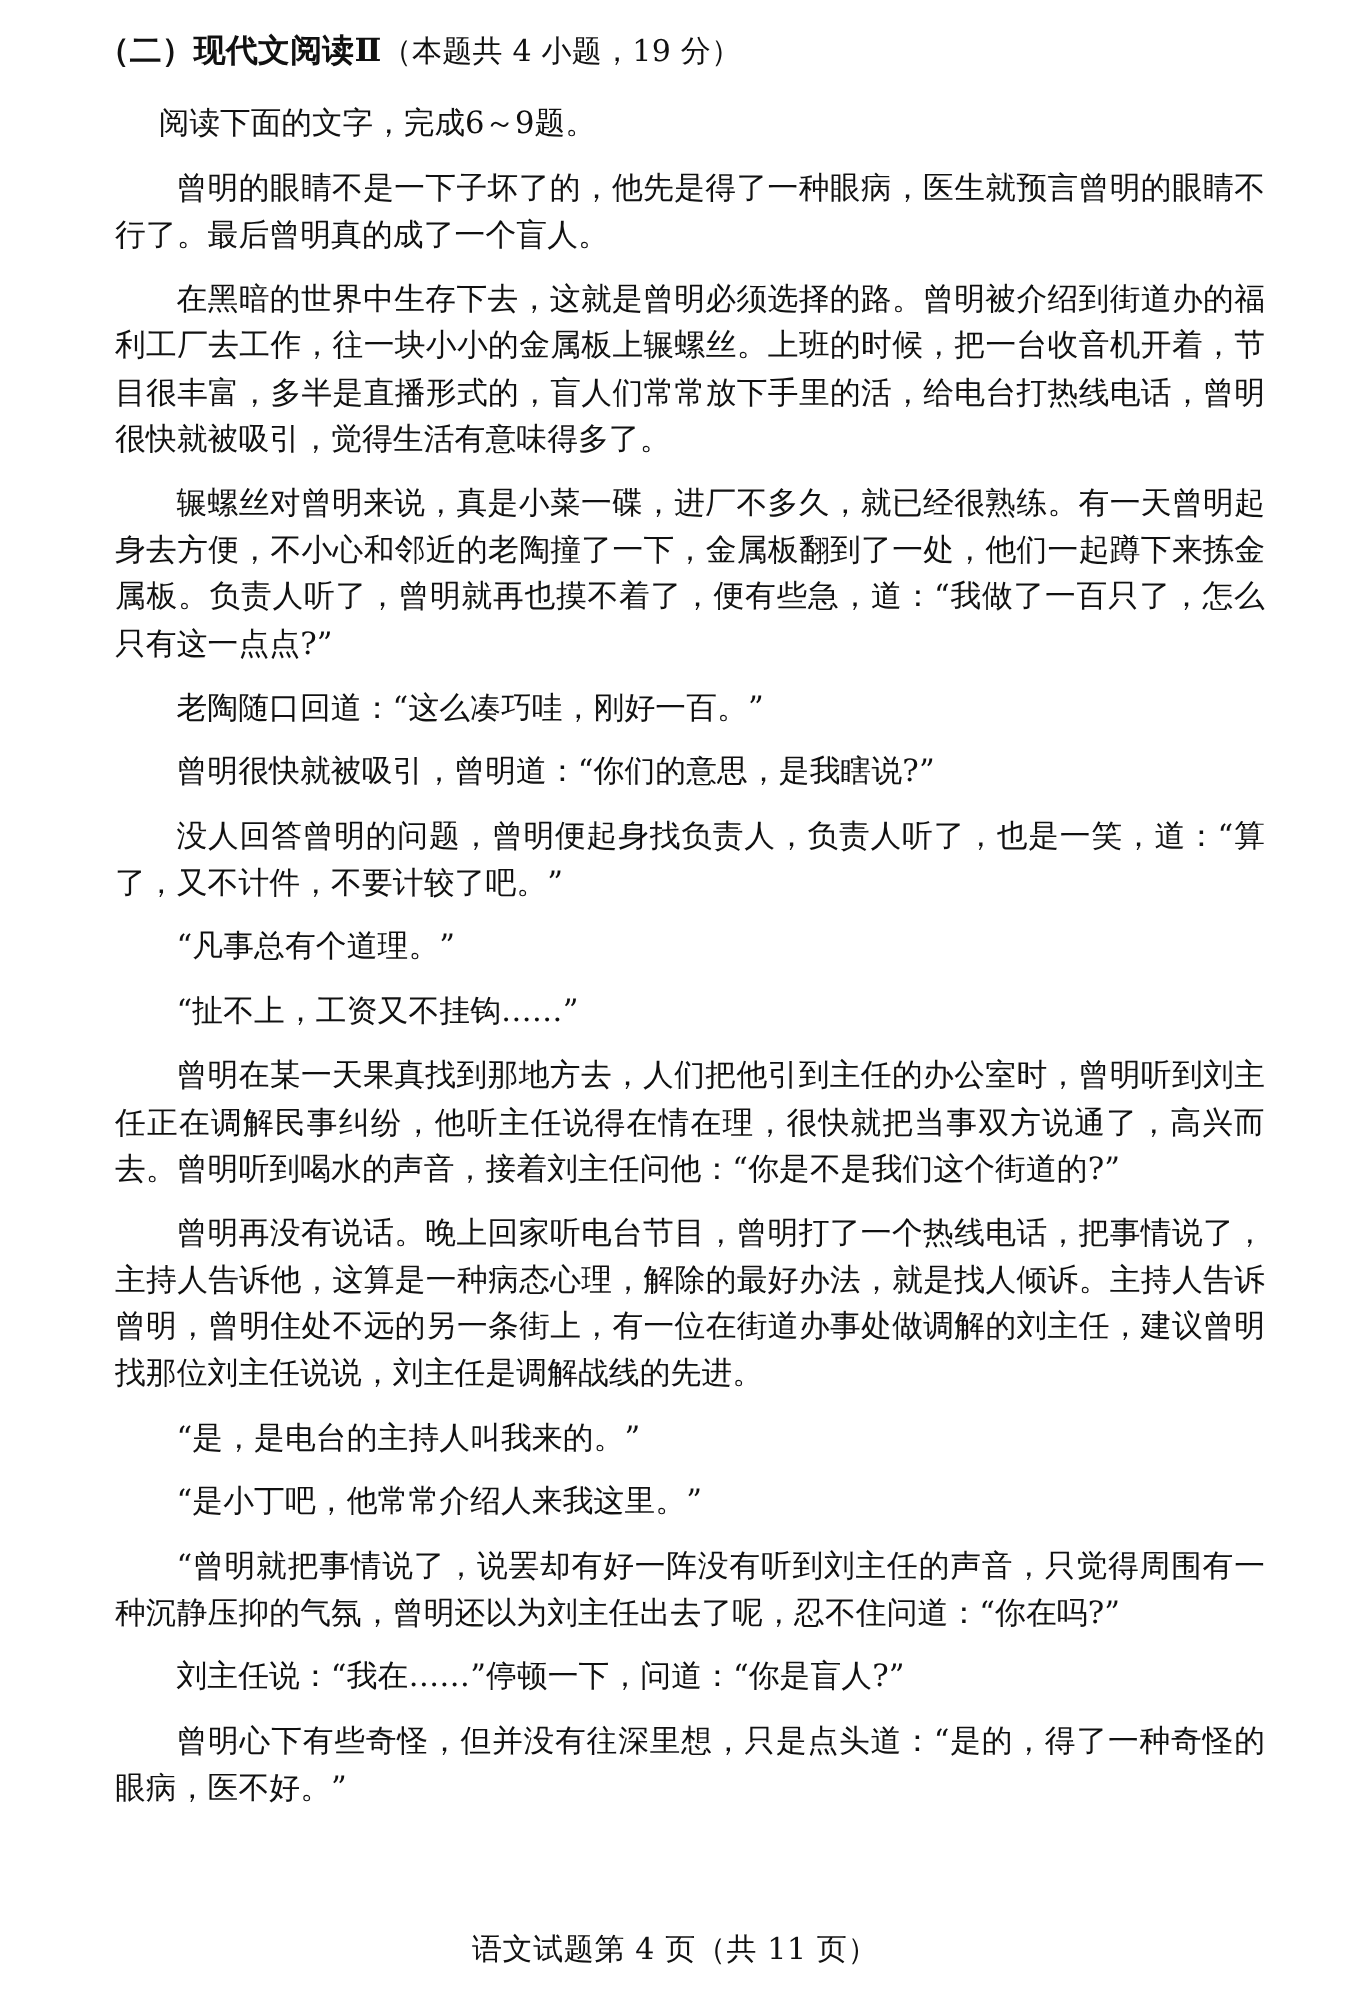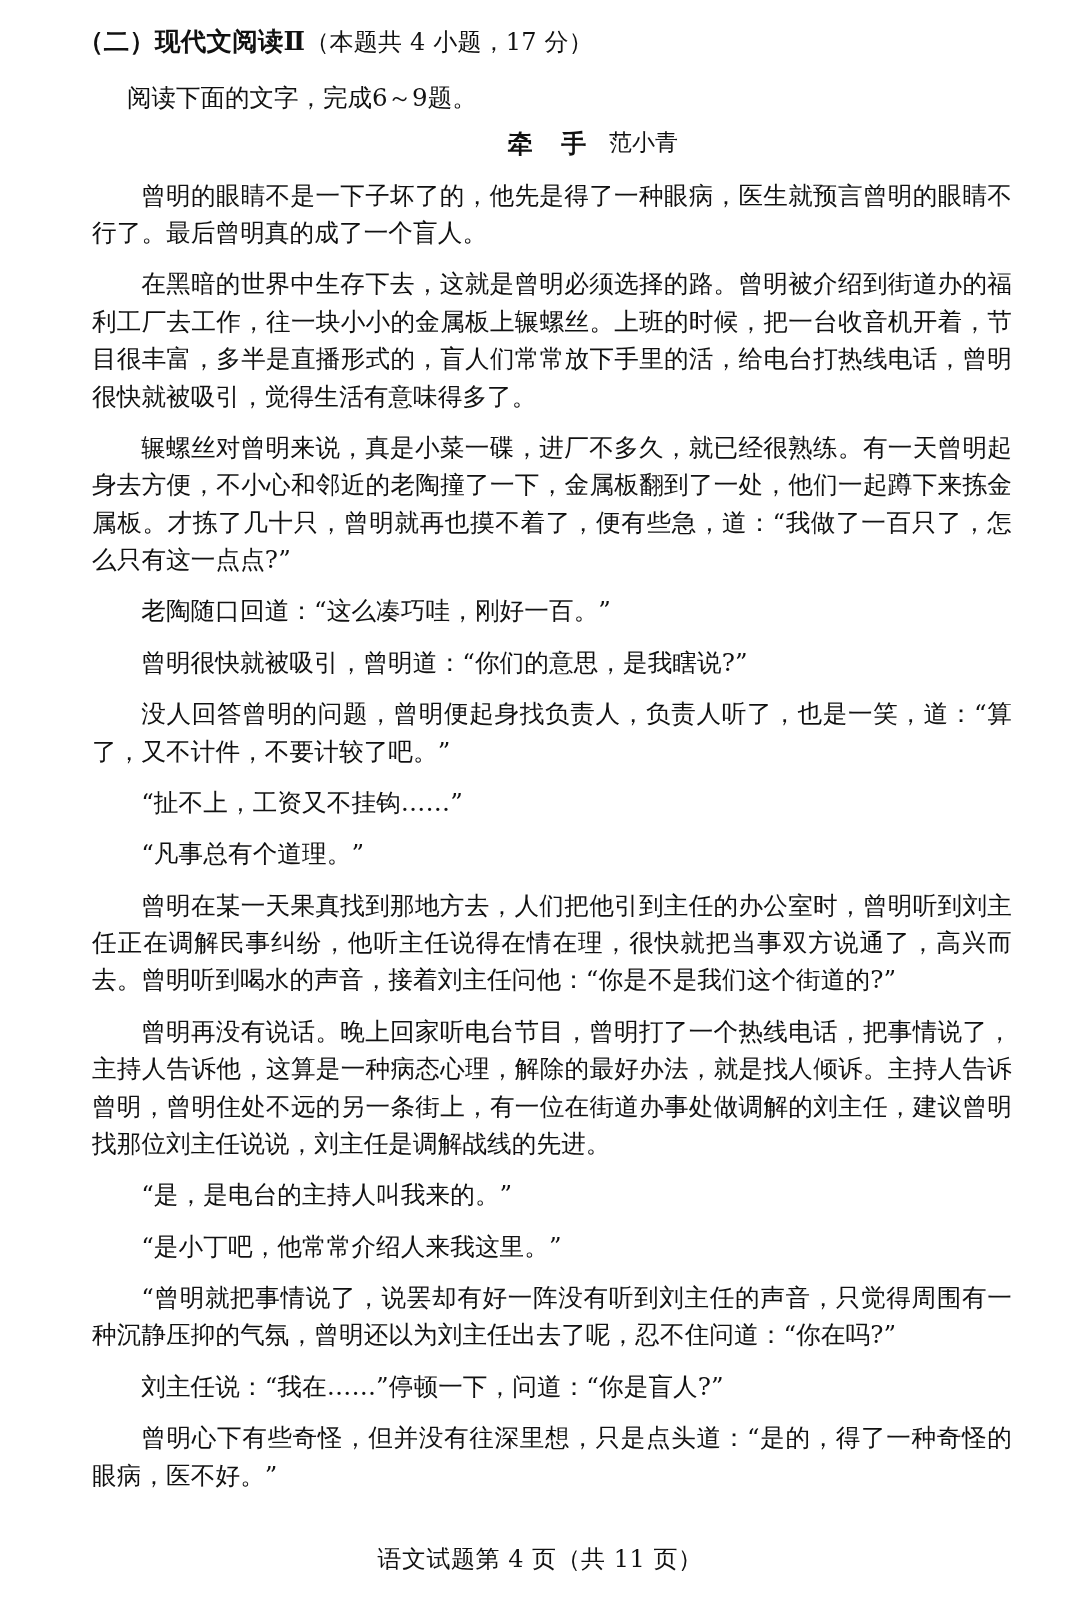--- a/index.html
+++ b/index.html
@@ -78,39 +78,35 @@
     font-weight: 400;
     letter-spacing: 0.5px;
   }
 </style>
 </head>
 <body>
 
 <div class="page">
 
   <div class="section-head">
-    <span class="lead">（二）现代文阅读</span><span class="lead">Ⅱ</span><span class="sub">（本题共 4 小题，17 分）</span>
+    <span class="lead">（二）现代文阅读</span><span class="lead">Ⅱ</span><span class="sub">（本题共 4 小题，19 分）</span>
   </div>
 
   <div class="instruction">阅读下面的文字，完成6～9题。</div>
 
-  <div class="title-row">
-    <span class="title">牵 手</span>
-    <span class="author">范小青</span>
-  </div>
 
   <div class="body-text">
     <p>曾明的眼睛不是一下子坏了的，他先是得了一种眼病，医生就预言曾明的眼睛不行了。最后曾明真的成了一个盲人。</p>
     <p>在黑暗的世界中生存下去，这就是曾明必须选择的路。曾明被介绍到街道办的福利工厂去工作，往一块小小的金属板上辗螺丝。上班的时候，把一台收音机开着，节目很丰富，多半是直播形式的，盲人们常常放下手里的活，给电台打热线电话，曾明很快就被吸引，觉得生活有意味得多了。</p>
-    <p>辗螺丝对曾明来说，真是小菜一碟，进厂不多久，就已经很熟练。有一天曾明起身去方便，不小心和邻近的老陶撞了一下，金属板翻到了一处，他们一起蹲下来拣金属板。才拣了几十只，曾明就再也摸不着了，便有些急，道：“我做了一百只了，怎么只有这一点点?”</p>
+    <p>辗螺丝对曾明来说，真是小菜一碟，进厂不多久，就已经很熟练。有一天曾明起身去方便，不小心和邻近的老陶撞了一下，金属板翻到了一处，他们一起蹲下来拣金属板。负责人听了，曾明就再也摸不着了，便有些急，道：“我做了一百只了，怎么只有这一点点?”</p>
     <p>老陶随口回道：“这么凑巧哇，刚好一百。”</p>
     <p>曾明很快就被吸引，曾明道：“你们的意思，是我瞎说?”</p>
     <p>没人回答曾明的问题，曾明便起身找负责人，负责人听了，也是一笑，道：“算了，又不计件，不要计较了吧。”</p>
+    <p>“凡事总有个道理。”</p>
     <p>“扯不上，工资又不挂钩……”</p>
-    <p>“凡事总有个道理。”</p>
     <p>曾明在某一天果真找到那地方去，人们把他引到主任的办公室时，曾明听到刘主任正在调解民事纠纷，他听主任说得在情在理，很快就把当事双方说通了，高兴而去。曾明听到喝水的声音，接着刘主任问他：“你是不是我们这个街道的?”</p>
     <p>曾明再没有说话。晚上回家听电台节目，曾明打了一个热线电话，把事情说了，主持人告诉他，这算是一种病态心理，解除的最好办法，就是找人倾诉。主持人告诉曾明，曾明住处不远的另一条街上，有一位在街道办事处做调解的刘主任，建议曾明找那位刘主任说说，刘主任是调解战线的先进。</p>
     <p>“是，是电台的主持人叫我来的。”</p>
     <p>“是小丁吧，他常常介绍人来我这里。”</p>
     <p>“曾明就把事情说了，说罢却有好一阵没有听到刘主任的声音，只觉得周围有一种沉静压抑的气氛，曾明还以为刘主任出去了呢，忍不住问道：“你在吗?”</p>
     <p>刘主任说：“我在……”停顿一下，问道：“你是盲人?”</p>
     <p>曾明心下有些奇怪，但并没有往深里想，只是点头道：“是的，得了一种奇怪的眼病，医不好。”</p>
   </div>
 
   <div class="footer">语文试题第 4 页（共 11 页）</div>

